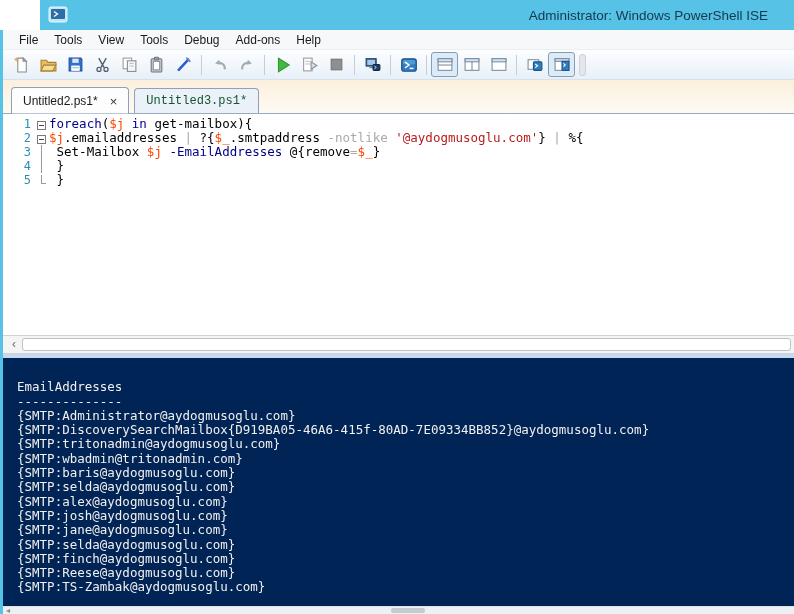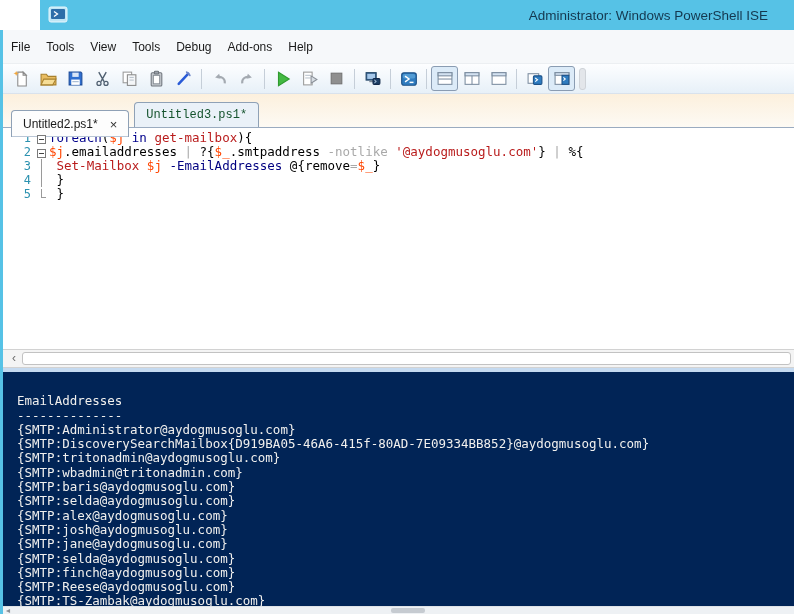--- a/index.html
+++ b/index.html
@@ -15,22 +15,22 @@
     display:flex;align-items:center;padding:0 8px;margin-left:40px;
   }
   .app-icon{width:20px;height:18px;flex:none;}
   .titlebar .title{
     margin-left:auto;margin-right:18px;font-size:13.5px;color:#14384f;
   }
   
   .content{flex:1;display:flex;flex-direction:column;border-left:3px solid #56c2e6;background:#fff;min-height:0;}
   
   .menubar{
-    height:34px;flex:none;background:#f6f8fa;display:flex;align-items:center;
-    padding-left:0;border-bottom:1px solid #eceff2;
+    height:20px;flex:none;background:#f6f8fa;display:flex;align-items:center;
+    padding-left:8px;border-bottom:1px solid #eceff2;
   }
   .menu-item{font-size:12px;color:#1a1a1a;padding:0 8px;height:18px;line-height:18px;cursor:default;}
   
   .toolbar{
     height:30px;flex:none;display:flex;align-items:center;padding-left:5px;
     background:linear-gradient(#fdfeff,#e7f0f8);border-bottom:1px solid #d9e2ec;
   }
   .tbtn{
     width:27px;height:25px;flex:none;display:flex;align-items:center;justify-content:center;
     border-radius:3px;border:1px solid transparent;
@@ -40,34 +40,34 @@
   .tgrip{width:7px;height:22px;border-radius:3px;background:#e3e6ea;border:1px solid #cfd3d8;margin-left:4px;flex:none;}
   
   .tabstrip{
     height:34px;flex:none;display:flex;align-items:flex-end;padding-left:8px;
     background:linear-gradient(#fcf0dd,#fdfaf4);border-bottom:1px solid #9aabc0;
   }
   .tab{
     display:flex;align-items:center;padding:0 11px;font-size:12px;color:#1a1a1a;
     border:1px solid #8fa1b6;border-bottom:none;border-radius:4px 4px 0 0;margin-right:5px;cursor:default;
   }
-  .tab.active{background:#fdfdfd;height:27px;position:relative;top:10px;box-shadow:0 -1px 0 #b9c6d6 inset;}
+  .tab.active{background:#fdfdfd;height:27px;position:relative;top:1px;box-shadow:0 -1px 0 #b9c6d6 inset;}
   .tab.inactive{background:#eaf1f8;height:25px;color:#14532d;font-family:Liberation Mono, monospace;}
   .tab-close{margin-left:12px;font-size:13px;color:#333;line-height:1;cursor:default;}
   
   .editor{
     height:221px;flex:none;background:#fff;padding-top:3px;overflow:hidden;
     font-family:"DejaVu Sans Mono",monospace;font-size:12.5px;
   }
   .eline{display:flex;height:14px;line-height:14px;}
   .lnum{width:32px;flex:none;text-align:right;color:#2b91af;font-size:12px;padding-right:4px;}
   .fold{width:14px;flex:none;padding-left:2px;}
   .code{white-space:pre;}
   .tok-k{color:#00008b;}   
-  .tok-c{color:#b91c1c;}   
+  .tok-c{color:#000000;}   
   .tok-v{color:#ff4500;}   
   .tok-s{color:#b91c1c;}   
   .tok-o{color:#a9a9a9;}   
   .tok-p{color:#000080;}   
   .tok-t{color:#000;}
   .fm-minus{display:inline-block;width:9px;height:9px;border:1px solid #7a7a7a;background:#fff;position:relative;top:2px;}
   .fm-minus::after{content:"";position:absolute;left:1px;right:1px;top:3px;border-top:1px solid #444;}
   .fm-vline{display:inline-block;width:1px;height:14px;background:#9a9a9a;margin-left:4px;}
   .fm-corner{display:inline-block;width:5px;height:9px;border-left:1px solid #9a9a9a;border-bottom:1px solid #9a9a9a;margin-left:4px;}
   

